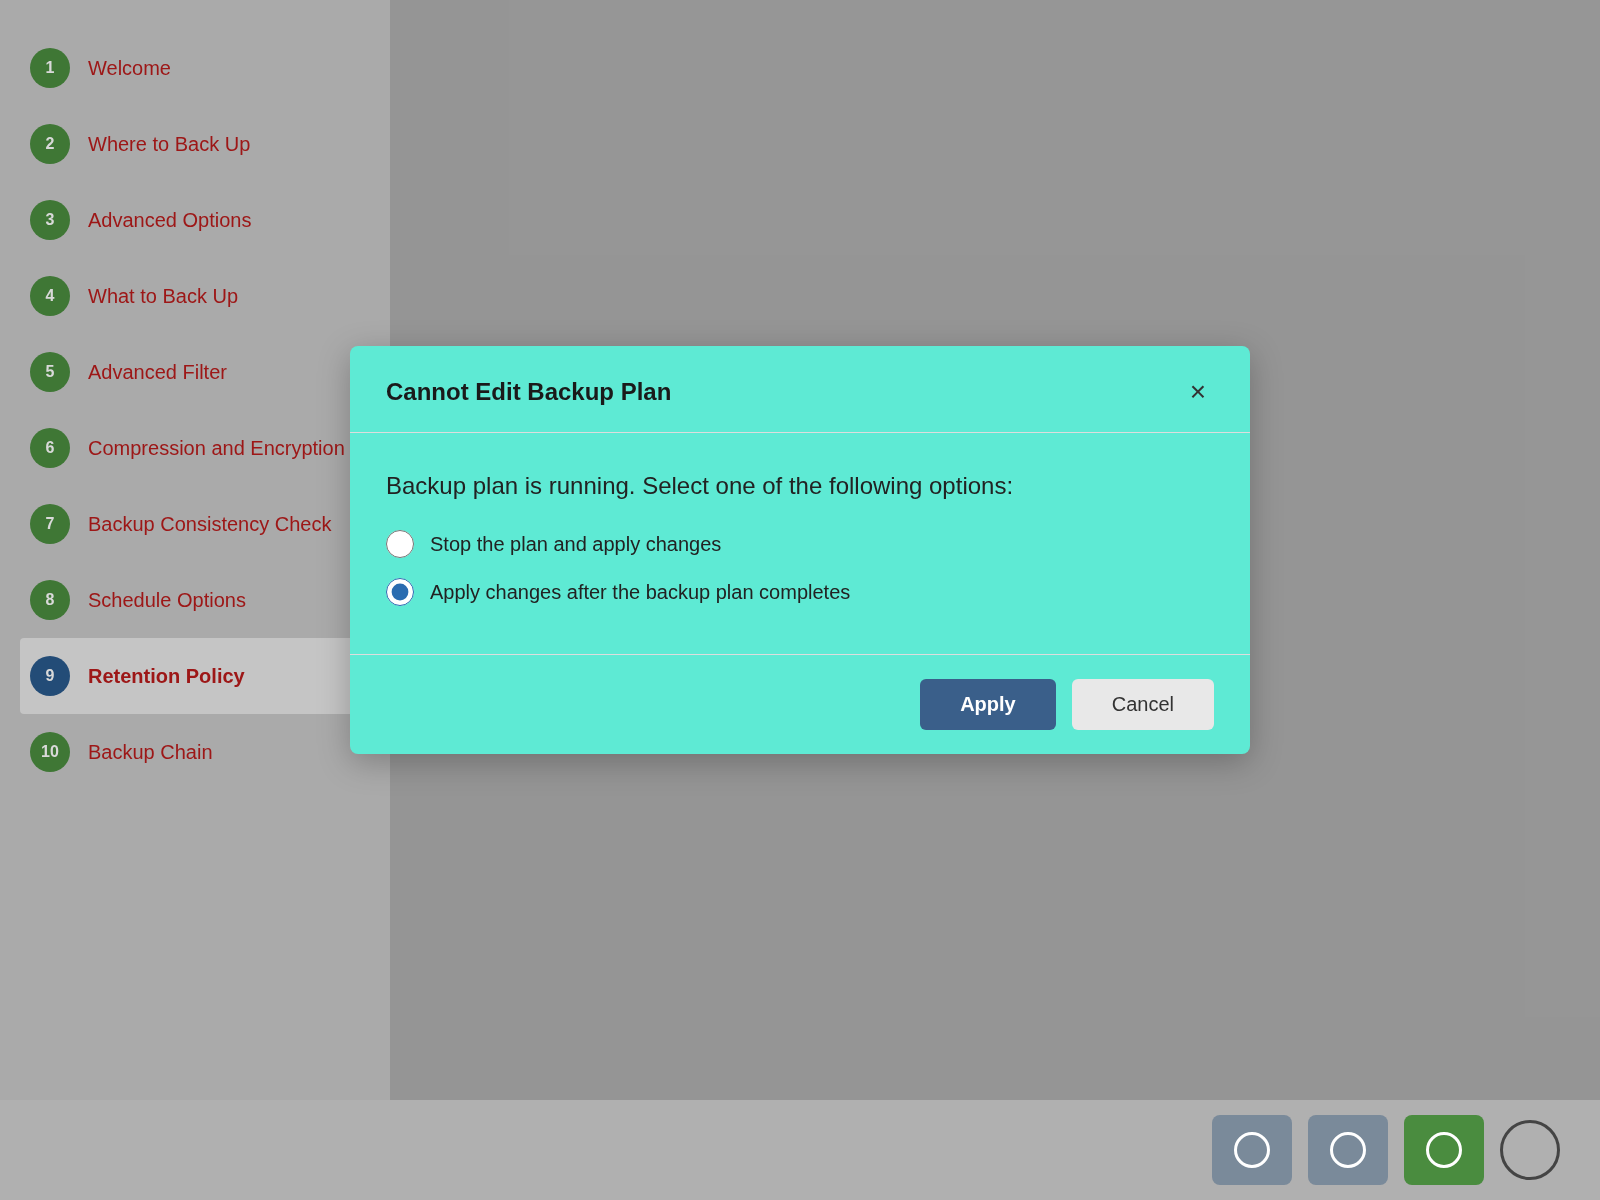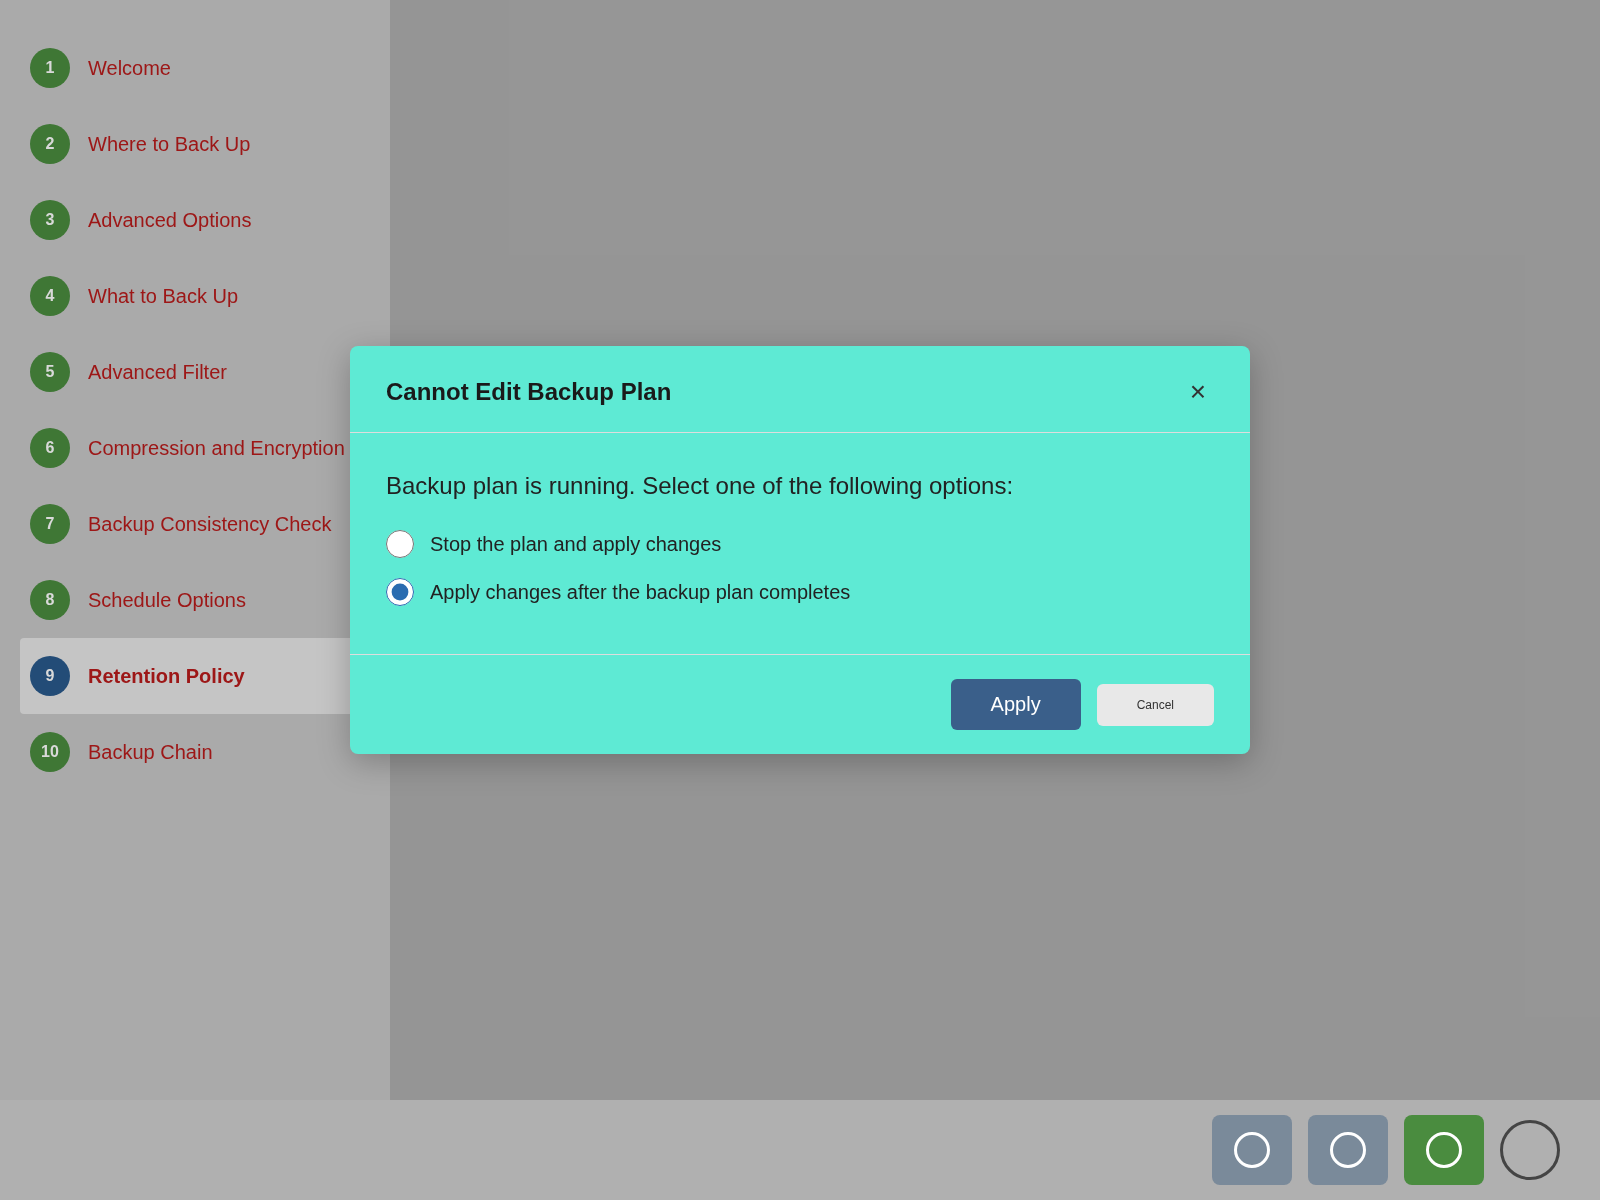--- a/index.html
+++ b/index.html
@@ -208,30 +208,30 @@
     }
 
     .btn-apply {
       background: #3a5f8a;
       color: white;
       border: none;
       border-radius: 6px;
       padding: 14px 40px;
       font-size: 20px;
       cursor: pointer;
-      font-weight: 400;
+      font-weight: 700;
     }
 
     .btn-cancel {
       background: #e8e8e8;
       color: #333;
       border: none;
       border-radius: 6px;
       padding: 14px 40px;
-      font-size: 12px;
+      font-size: 20px;
       cursor: pointer;
     }
   </style>
 </head>
 <body>
 
 <div class="sidebar" id="sidebar-container">
     <div class="sidebar-item">
       <div class="step-badge">1</div>
       <span class="sidebar-item-label">Welcome</span>

